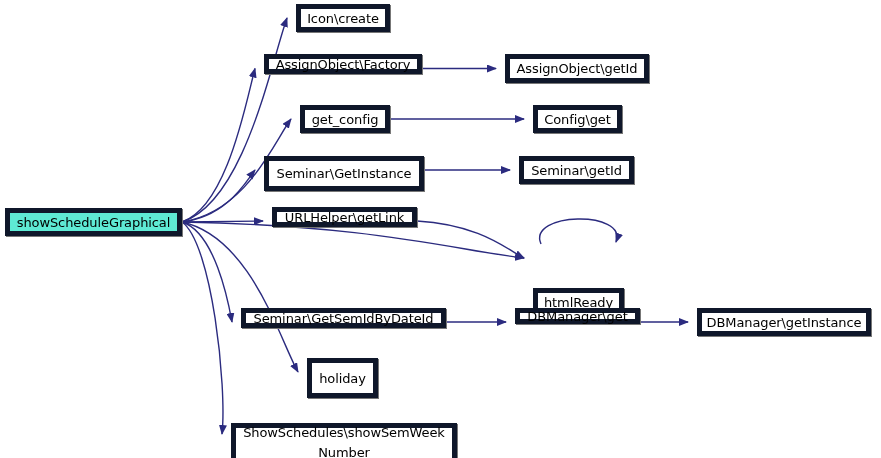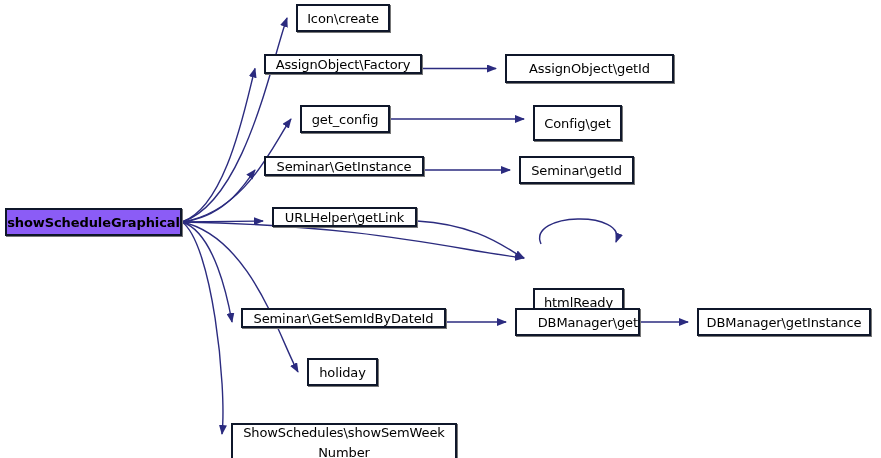--- a/index.html
+++ b/index.html
@@ -21,36 +21,35 @@
     position: absolute;
     left: 0;
     top: 0;
     width: 881px;
     height: 458px;
     pointer-events: none;
   }
   .node {
     position: absolute;
     box-sizing: border-box;
-    border: 2px solid #0f172a;
+    border: 5px solid #0f172a;
     background: #ffffff;
     color: #000000;
     font-size: 13px;
     line-height: 15px;
     display: flex;
     align-items: center;
     justify-content: center;
     text-align: center;
     white-space: pre-line;
     letter-spacing: -0.1px;
     box-shadow: 1px 1px 0 0 #777777;
   }
   .node.root {
-    background: #8b5cf6;
-    font-weight: bold;
+    background: #5eead4;
   }
   .node.two-line {
     line-height: 20px;
     margin-top: 9px;
   }
 </style>
 </head>
 <body>
 
 <div id="canvas">
@@ -78,28 +77,28 @@
         <path d="M541,244 C527,212 628,210 616,242" marker-end="url(#arrow)"></path>
         <path d="M446,322 L506,322" marker-end="url(#arrow)"></path>
         <path d="M640,322 L688,322" marker-end="url(#arrow)"></path>
       </g>
   </svg>
 
   <div id="nodes">
       <div class="node root" style="left: 5px; top: 208px; width: 177px; height: 28px;"><span>showScheduleGraphical</span></div>
       <div class="node" style="left: 296px; top: 4px; width: 94px; height: 28px;"><span>Icon\create</span></div>
       <div class="node" style="left: 264px; top: 54px; width: 158px; height: 20px;"><span>AssignObject\Factory</span></div>
-      <div class="node" style="left: 505px; top: 54px; width: 169px; height: 29px;"><span>AssignObject\getId</span></div>
+      <div class="node" style="left: 505px; top: 54px; width: 144px; height: 29px;"><span>AssignObject\getId</span></div>
       <div class="node" style="left: 300px; top: 105px; width: 90px; height: 28px; align-items: center;"><span>get_config</span></div>
-      <div class="node" style="left: 533px; top: 105px; width: 89px; height: 36px;"><span>Config\get</span></div>
-      <div class="node" style="left: 264px; top: 156px; width: 160px; height: 20px;"><span>Seminar\GetInstance</span></div>
+      <div class="node" style="left: 533px; top: 105px; width: 89px; height: 28px;"><span>Config\get</span></div>
+      <div class="node" style="left: 264px; top: 156px; width: 160px; height: 35px;"><span>Seminar\GetInstance</span></div>
       <div class="node" style="left: 519px; top: 156px; width: 115px; height: 28px;"><span>Seminar\getId</span></div>
       <div class="node" style="left: 272px; top: 207px; width: 145px; height: 20px;"><span>URLHelper\getLink</span></div>
       <div class="node" style="left: 533px; top: 244px; width: 91px; height: 28px; margin-top: 44px;"><span>htmlReady</span></div>
       <div class="node" style="left: 241px; top: 308px; width: 205px; height: 20px;"><span>Seminar\GetSemIdByDateId</span></div>
-      <div class="node" style="left: 515px; top: 308px; width: 125px; height: 28px; justify-content: flex-end;"><span>DBManager\get</span></div>
+      <div class="node" style="left: 515px; top: 308px; width: 125px; height: 16px;"><span>DBManager\get</span></div>
       <div class="node" style="left: 697px; top: 308px; width: 174px; height: 28px;"><span>DBManager\getInstance</span></div>
-      <div class="node" style="left: 307px; top: 358px; width: 71px; height: 28px;"><span>holiday</span></div>
+      <div class="node" style="left: 307px; top: 358px; width: 71px; height: 40px;"><span>holiday</span></div>
       <div class="node two-line" style="left: 231px; top: 414px; width: 226px; height: 40px;"><span>ShowSchedules\showSemWeek
 Number</span></div>
     </div>
 
 </div>
 
 </body></html>

